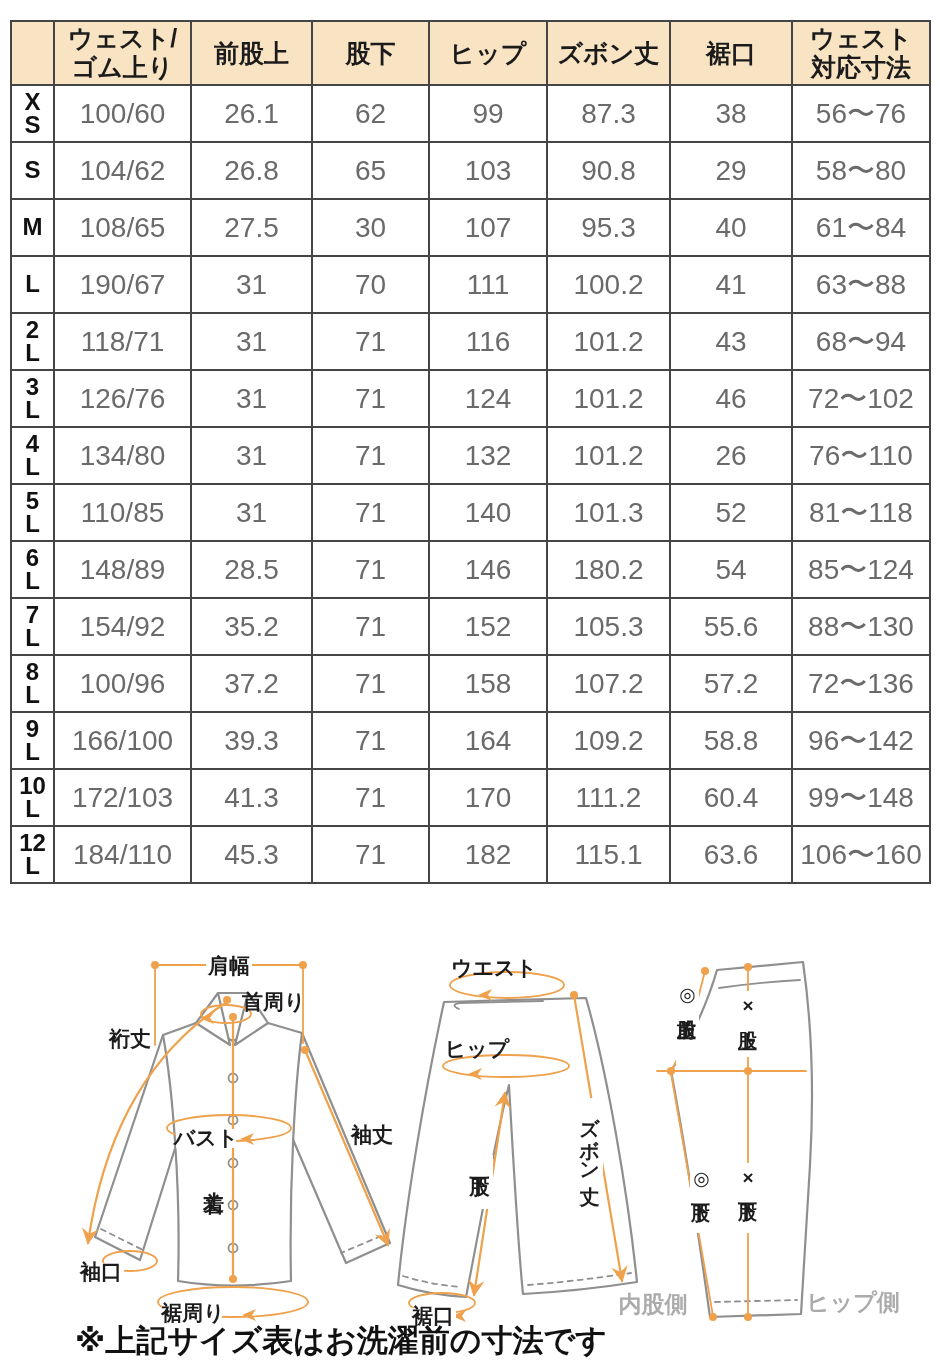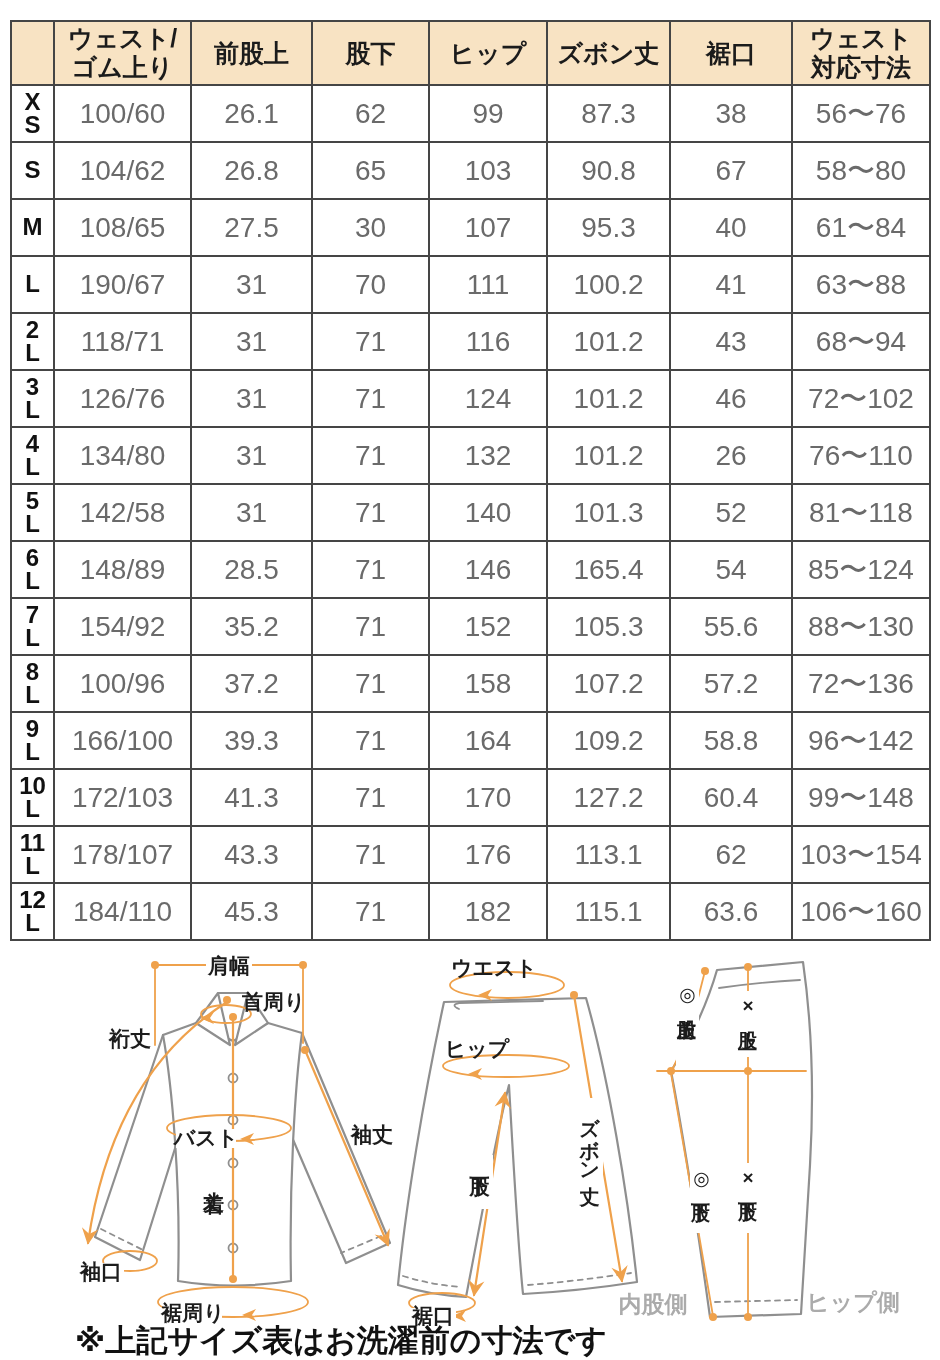--- a/index.html
+++ b/index.html
@@ -87,21 +87,21 @@
         <td>38</td>
         <td>56〜76</td>
       </tr>
       <tr>
         <th class="size-cell">S</th>
         <td>104/62</td>
         <td>26.8</td>
         <td>65</td>
         <td>103</td>
         <td>90.8</td>
-        <td>67</td>
+        <td>29</td>
         <td>58〜80</td>
       </tr>
       <tr>
         <th class="size-cell">M</th>
         <td>108/65</td>
         <td>27.5</td>
         <td>30</td>
         <td>107</td>
         <td>95.3</td>
         <td>40</td>
@@ -146,36 +146,36 @@
         <td>31</td>
         <td>71</td>
         <td>132</td>
         <td>101.2</td>
         <td>26</td>
         <td>76〜110</td>
       </tr>
       <tr>
         <th class="size-cell">5
 L</th>
-        <td>142/58</td>
+        <td>110/85</td>
         <td>31</td>
         <td>71</td>
         <td>140</td>
         <td>101.3</td>
         <td>52</td>
         <td>81〜118</td>
       </tr>
       <tr>
         <th class="size-cell">6
 L</th>
         <td>148/89</td>
         <td>28.5</td>
         <td>71</td>
         <td>146</td>
-        <td>165.4</td>
+        <td>180.2</td>
         <td>54</td>
         <td>85〜124</td>
       </tr>
       <tr>
         <th class="size-cell">7
 L</th>
         <td>154/92</td>
         <td>35.2</td>
         <td>71</td>
         <td>152</td>
@@ -205,34 +205,23 @@
         <td>58.8</td>
         <td>96〜142</td>
       </tr>
       <tr>
         <th class="size-cell">10
 L</th>
         <td>172/103</td>
         <td>41.3</td>
         <td>71</td>
         <td>170</td>
-        <td>127.2</td>
+        <td>111.2</td>
         <td>60.4</td>
         <td>99〜148</td>
-      </tr>
-      <tr>
-        <th class="size-cell">11
-L</th>
-        <td>178/107</td>
-        <td>43.3</td>
-        <td>71</td>
-        <td>176</td>
-        <td>113.1</td>
-        <td>62</td>
-        <td>103〜154</td>
       </tr>
       <tr>
         <th class="size-cell">12
 L</th>
         <td>184/110</td>
         <td>45.3</td>
         <td>71</td>
         <td>182</td>
         <td>115.1</td>
         <td>63.6</td>

